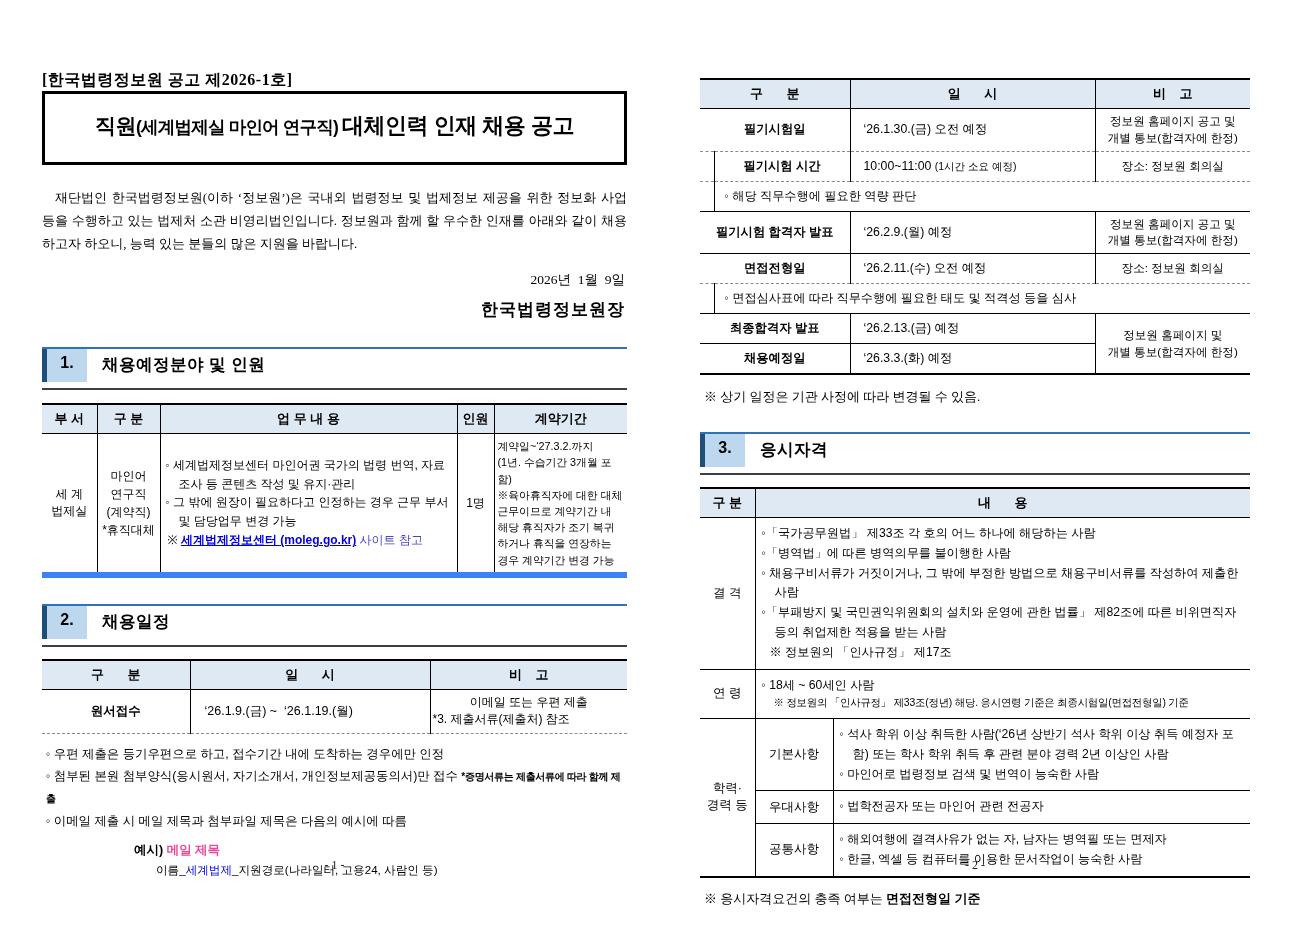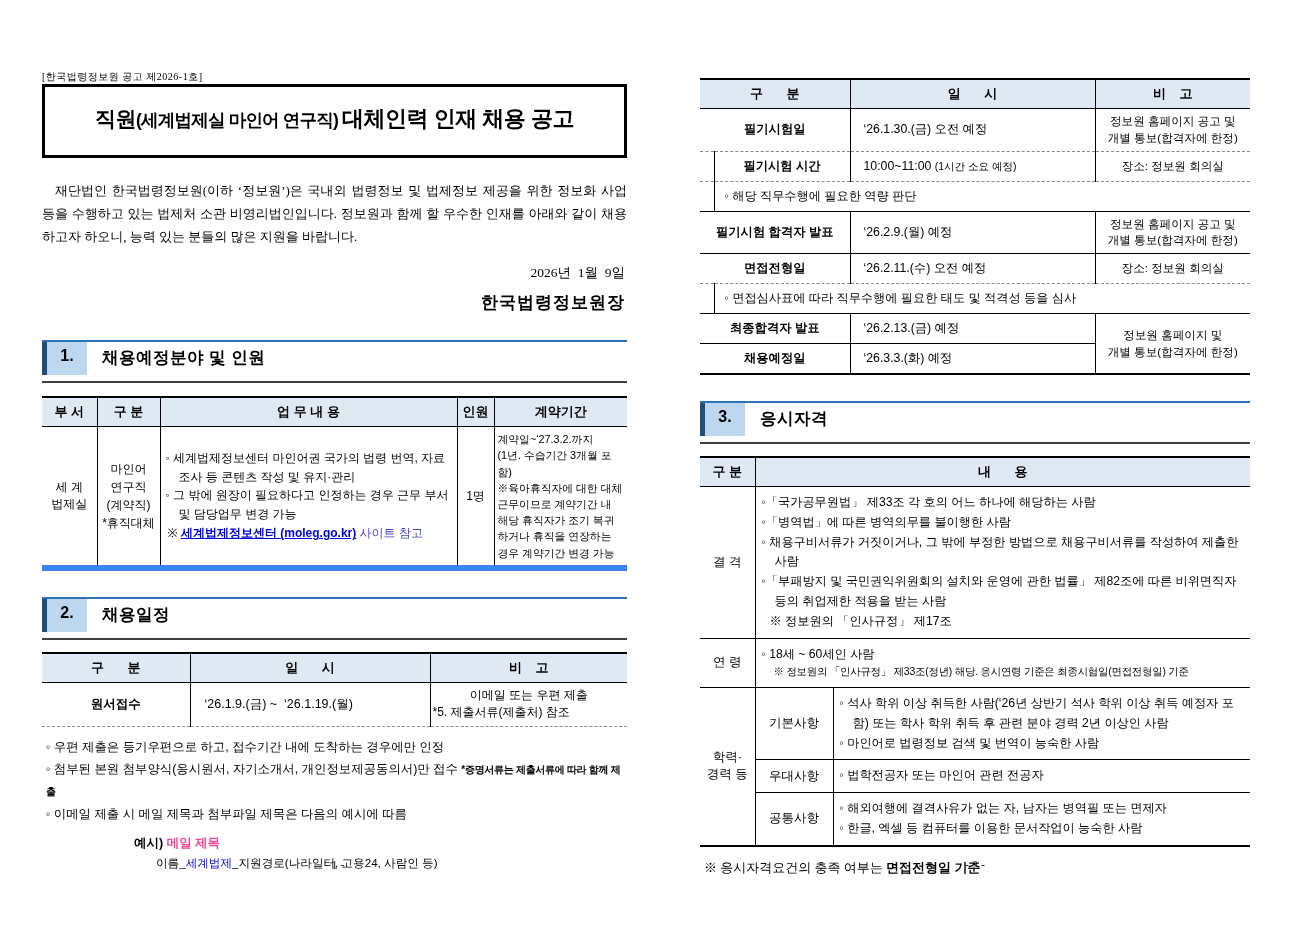--- a/index.html
+++ b/index.html
@@ -10,21 +10,21 @@
 
   
   .page1{position:absolute;left:42px;top:70px;width:585px;}
   .page2{position:absolute;left:700px;top:78px;width:550px;}
   .pageno{position:absolute;top:858px;text-align:center;font-size:12px;
           font-family:"Liberation Serif",serif;color:#222;}
   .pn1{left:42px;width:585px;}
   .pn2{left:700px;width:550px;}
 
   
-  .notice{font-size:10px;letter-spacing:.5px;}
+  .notice{font-size:16px;letter-spacing:.5px;font-weight:bold;}
   .title-box{margin-top:0;border:3px solid #000;padding:17px 4px 21px;
              text-align:center;font-weight:bold;white-space:nowrap;}
   .tb1{font-size:21px;letter-spacing:-.5px;}
   .tb2{font-size:17.5px;letter-spacing:-.8px;}
   .tb3{font-size:22px;letter-spacing:-.5px;}
   .intro{margin:22px 0 0;font-size:13px;line-height:1.75;text-align:justify;text-indent:13px;}
   .date-line{margin-top:16px;text-align:right;font-size:13.5px;padding-right:2px;}
   .signer{margin-top:9px;text-align:right;font-size:17px;font-weight:bold;letter-spacing:1px;padding-right:2px;}
 
   
@@ -174,21 +174,21 @@
           <tr class="th">
         <td class="sp2">구 분</td>
         <td class="vl sp2">일 시</td>
         <td class="vl sp1">비 고</td>
       </tr>
       <tr class="dash">
         <td class="lab">원서접수</td>
         <td class="vl dt pre">‘26.1.9.(금) ~  ‘26.1.19.(월)</td>
         <td class="vl rem">
           <div>이메일 또는 우편 제출</div>
-          <div class="l2">*5. 제출서류(제출처) 참조</div>
+          <div class="l2">*3. 제출서류(제출처) 참조</div>
         </td>
       </tr>
     </tbody>
       </table>
 
     <div class="notes">
       <div>◦ 우편 제출은 등기우편으로 하고, 접수기간 내에 도착하는 경우에만 인정</div>
       <div><span>◦ 첨부된 본원 첨부양식(응시원서, 자기소개서, 개인정보제공동의서)만 접수 </span><span class="small-note">*증명서류는 제출서류에 따라 함께 제출</span></div>
       <div>◦ 이메일 제출 시 메일 제목과 첨부파일 제목은 다음의 예시에 따름</div>
     </div>
@@ -258,20 +258,21 @@
           <div>개별 통보(합격자에 한정)</div>
         </td>
       </tr>
       <tr>
         <td class="lab" colspan="2">채용예정일</td>
         <td class="vl dt">‘26.3.3.(화) 예정</td>
       </tr>
     </tbody>
       </table>
 
+    <div class="footnote">※ 상기 일정은 기관 사정에 따라 변경될 수 있음.</div>
 
     <div class="sec">
       <div class="sec-no">3.</div>
       <div class="sec-title">응시자격</div>
     </div>
 
     <table class="t4">
       <colgroup>
           <col style="width:55px">
           <col style="width:78px">

